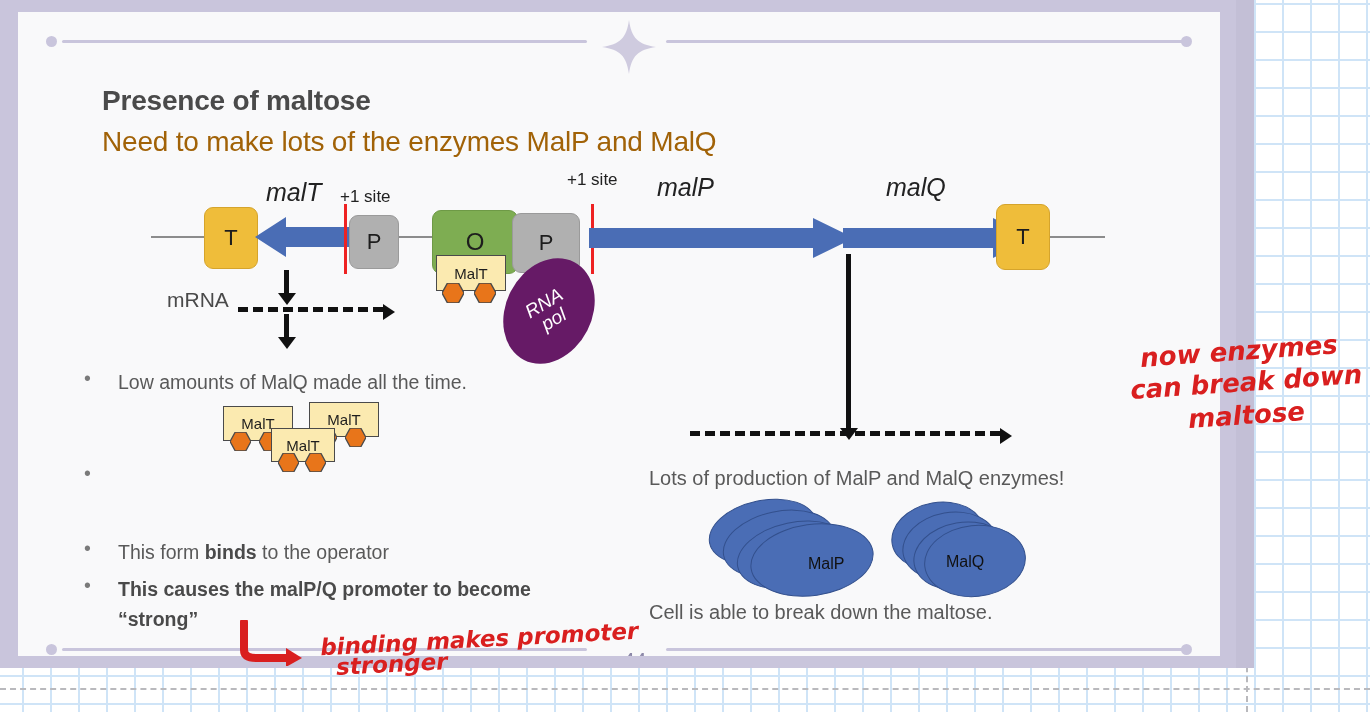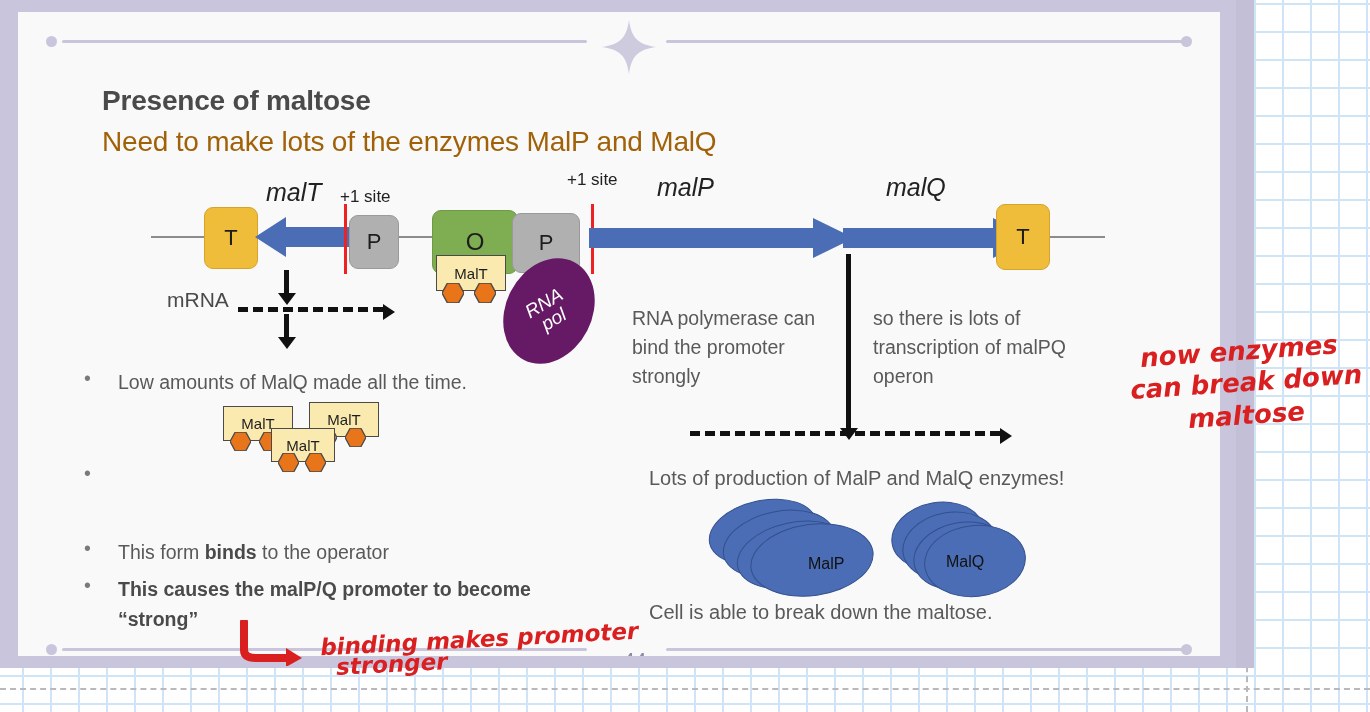--- a/index.html
+++ b/index.html
@@ -269,22 +269,20 @@
     <div class="bullet" style="left:66px;top:450px;">•</div>
 
     <div class="bullet" style="left:66px;top:525px;">•</div>
     <div class="body-txt" style="left:100px;top:525px;width:470px;">
       <span>This form </span><b>binds</b><span> to the operator</span>
     </div>
 
     <div class="bullet" style="left:66px;top:562px;">•</div>
     <div class="body-txt bold-line" style="left:100px;top:562px;width:420px;font-weight:bold;">This causes the malP/Q promoter to become “strong”</div>
 
-    <div class="rcol" style="left:614px;top:292px;width:200px;">RNA polymerase can bind the promoter strongly</div>
-    <div class="rcol" style="left:855px;top:292px;width:200px;">so there is lots of transcription of malPQ operon</div>
 
     <div class="varrow" style="left:828px;top:242px;height:175px;"></div>
     <div class="dasharrow" style="left:672px;top:419px;width:310px;"></div>
 
     <div class="rcol" style="left:631px;top:452px;font-size:20px;">Lots of production of MalP and MalQ enzymes!</div>
 
     <div>
       <div class="blob" style="left:690px;top:488px;width:108px;height:62px;transform:rotate(-12deg);"></div>
       <div class="blob" style="left:704px;top:499px;width:112px;height:64px;transform:rotate(-12deg);"></div>
       <div class="blob" style="left:718px;top:510px;width:114px;height:64px;transform:rotate(-12deg);"></div>

